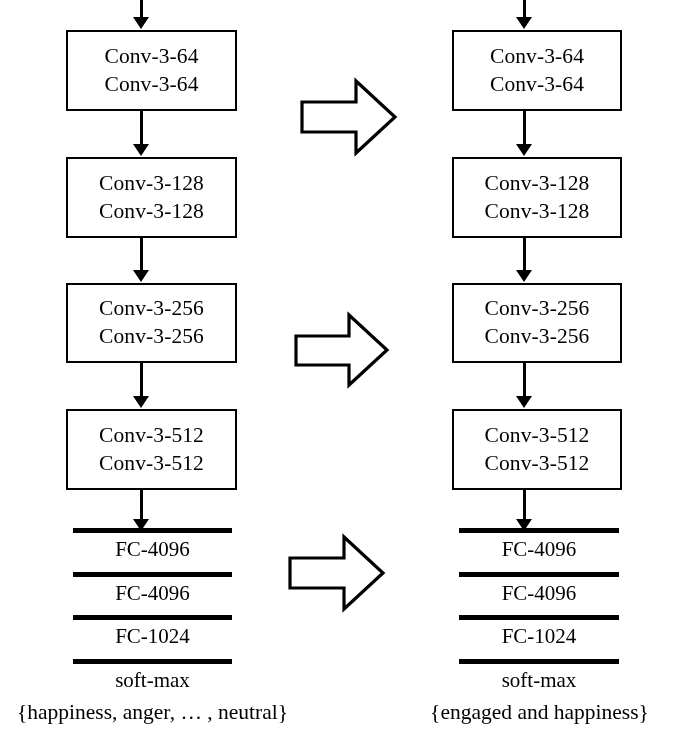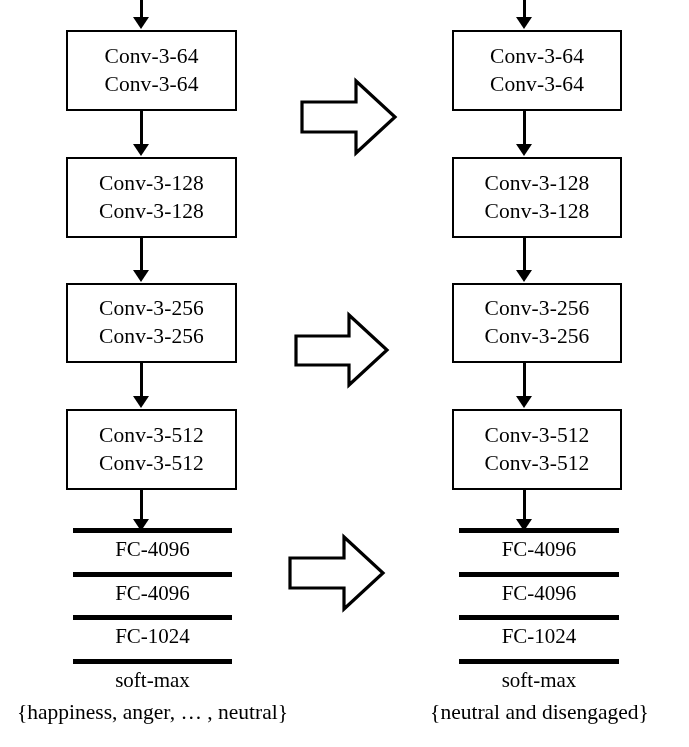--- a/index.html
+++ b/index.html
@@ -235,16 +235,16 @@
     <div class="fc-bar" style="left:73px; top:572px; width:160px;"></div>
     <div class="fc-label" style="left:73px; top:581px; width:160px;">FC-4096</div>
 
     <div class="fc-bar" style="left:73px; top:615px; width:160px;"></div>
     <div class="fc-label" style="left:73px; top:624px; width:160px;">FC-1024</div>
 
     <div class="fc-bar" style="left:73px; top:659px; width:160px;"></div>
 
     <div class="soft-label" style="left:73px; top:668px; width:160px;">soft-max</div>
 
-    <div class="class-label" style="left:15px; top:700px; width:277px;">{neutral and disengaged}</div>
+    <div class="class-label" style="left:15px; top:700px; width:277px;">{engaged and happiness}</div>
   </div>
 
 </div>
 
 </body></html>

